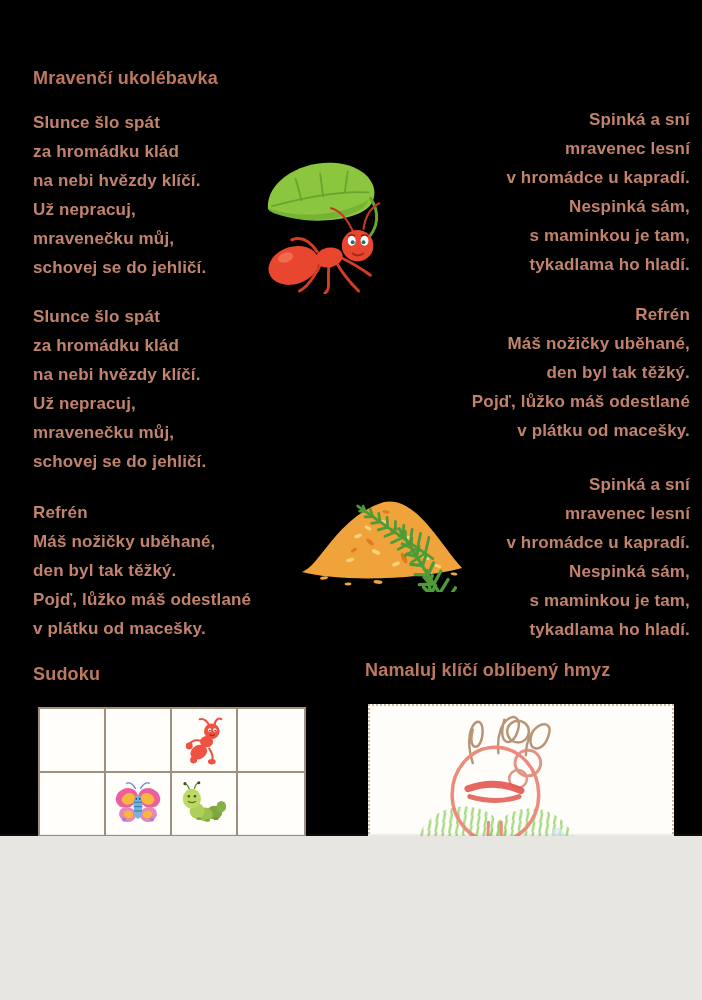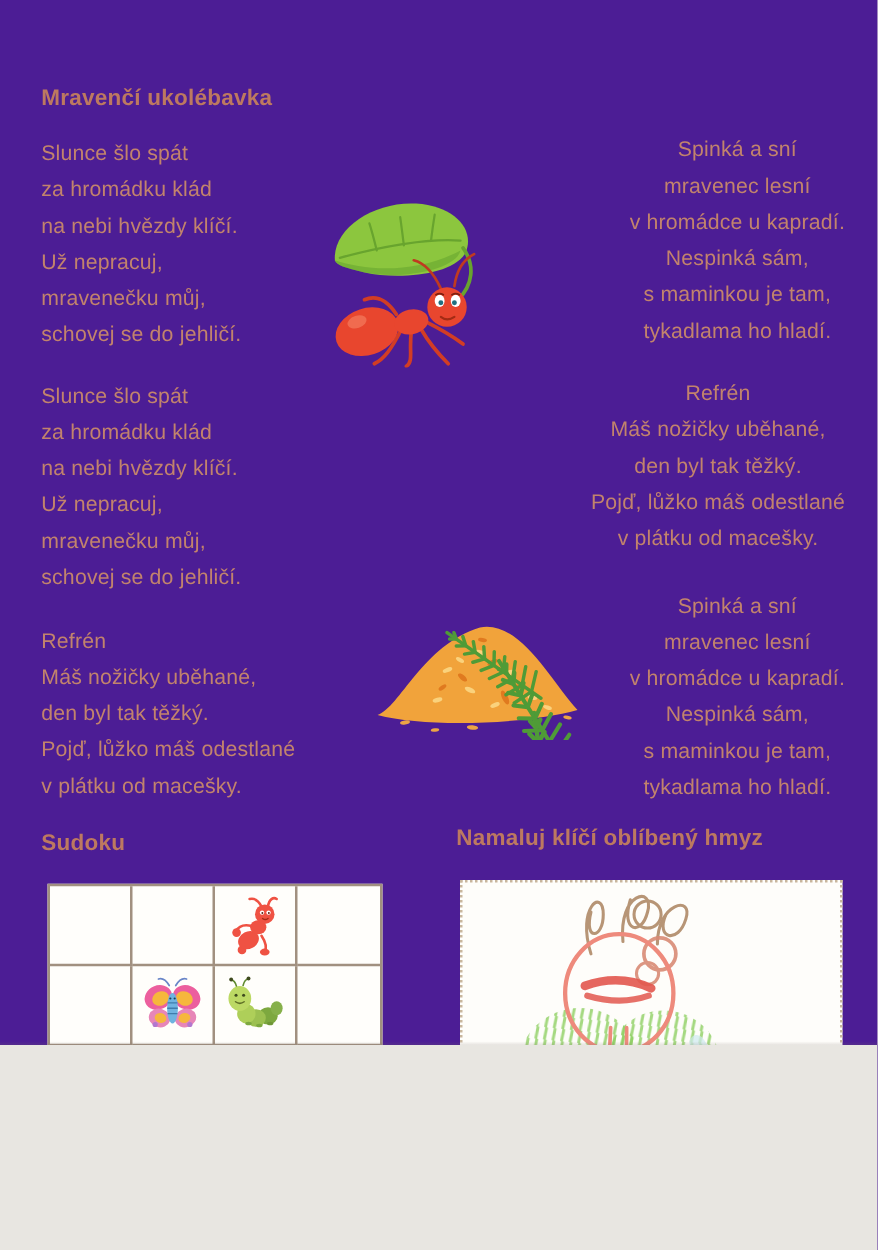--- a/index.html
+++ b/index.html
@@ -1,36 +1,36 @@
 <!DOCTYPE html>
 <html><head>
 <meta charset="utf-8">
 <style>
   html,body{margin:0;padding:0;background:#e8e6e1;}
   .page{
     position:relative;width:702px;height:836px;margin:0 auto;
-    background:#4c1d95;overflow:hidden;
+    background:#000000;overflow:hidden;
     font-family:"Liberation Sans","DejaVu Sans",sans-serif;
     color:#c2836c;
   }
   .page::after{ 
     content:"";position:absolute;left:0;right:0;bottom:0;height:3px;
     background:linear-gradient(to bottom, rgba(0,0,0,0), rgba(120,110,100,.18));
     pointer-events:none;
   }
   .page-title{
     position:absolute;left:33px;top:68px;margin:0;
     font-size:18px;font-weight:700;color:#bd7960;letter-spacing:.2px;
   }
   .lyric-block{
-    position:absolute;font-size:17px;font-weight:400;line-height:29px;
+    position:absolute;font-size:17px;font-weight:700;line-height:29px;
     color:#c2836c;letter-spacing:.15px;white-space:nowrap;
   }
   .lb-left{left:33px;text-align:left;}
-  .lb-right{right:26px;text-align:center;}
+  .lb-right{right:12px;text-align:right;}
   .pos-l1{top:108px;} .pos-l2{top:302px;} .pos-l3{top:498px;}
   .pos-r1{top:105px;} .pos-r2{top:300px;} .pos-r3{top:470px;}
   .illus{position:absolute;}
   .illus-ant{left:262px;top:152px;width:138px;height:142px;}
   .illus-anthill{left:258px;top:466px;width:212px;height:126px;}
   .sec-h{
     position:absolute;margin:0;font-size:18px;font-weight:700;
     color:#bd7960;letter-spacing:.2px;
   }
   .sudoku-h{left:33px;top:664px;text-align:center;}

